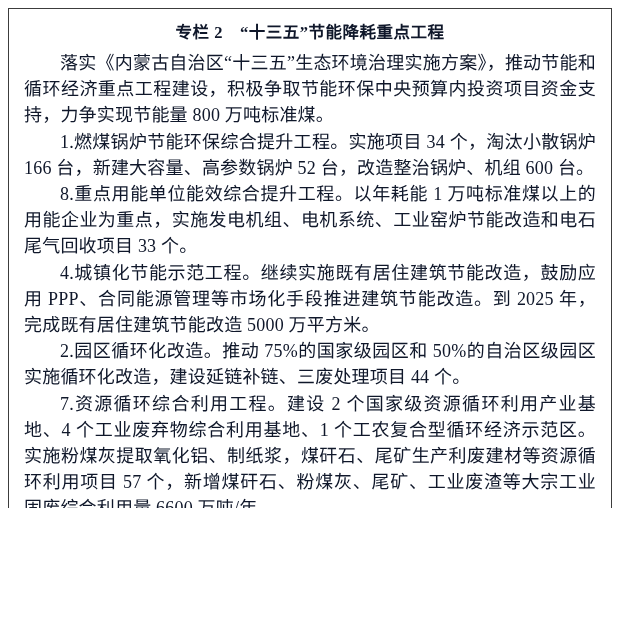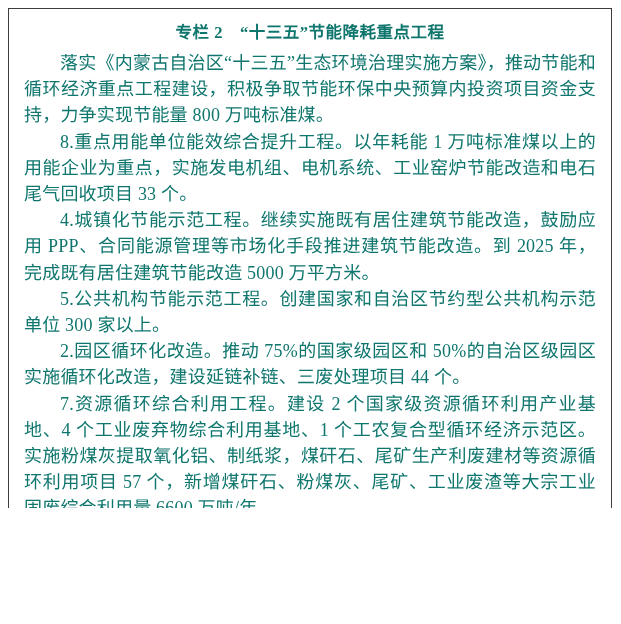--- a/index.html
+++ b/index.html
@@ -7,21 +7,21 @@
     padding: 0;
     background: #ffffff;
   }
   .page {
     position: relative;
     width: 621px;
     height: 508px;
     background: #ffffff;
     overflow: hidden;
     font-family: "Liberation Serif", "DejaVu Serif", serif;
-    color: #0f766e;
+    color: #0f172a;
   }
   .panel {
     position: absolute;
     left: 8px;
     top: 8px;
     width: 604px;
     height: 608px;
     box-sizing: border-box;
     border: 1.5px solid #3c3c3c;
     background: #ffffff;
@@ -45,19 +45,19 @@
     letter-spacing: 0.2px;
   }
 </style>
 </head>
 <body>
 
 <div class="page">
   <div class="panel">
     <div class="panel-title">专栏 2　“十三五”节能降耗重点工程</div>
     <p class="para">落实《内蒙古自治区“十三五”生态环境治理实施方案》，推动节能和循环经济重点工程建设，积极争取节能环保中央预算内投资项目资金支持，力争实现节能量 800 万吨标准煤。</p>
+    <p class="para">1.燃煤锅炉节能环保综合提升工程。实施项目 34 个，淘汰小散锅炉 166 台，新建大容量、高参数锅炉 52 台，改造整治锅炉、机组 600 台。</p>
     <p class="para">8.重点用能单位能效综合提升工程。以年耗能 1 万吨标准煤以上的用能企业为重点，实施发电机组、电机系统、工业窑炉节能改造和电石尾气回收项目 33 个。</p>
     <p class="para">4.城镇化节能示范工程。继续实施既有居住建筑节能改造，鼓励应用 PPP、合同能源管理等市场化手段推进建筑节能改造。到 2025 年，完成既有居住建筑节能改造 5000 万平方米。</p>
-    <p class="para">5.公共机构节能示范工程。创建国家和自治区节约型公共机构示范单位 300 家以上。</p>
     <p class="para">2.园区循环化改造。推动 75%的国家级园区和 50%的自治区级园区实施循环化改造，建设延链补链、三废处理项目 44 个。</p>
     <p class="para">7.资源循环综合利用工程。建设 2 个国家级资源循环利用产业基地、4 个工业废弃物综合利用基地、1 个工农复合型循环经济示范区。实施粉煤灰提取氧化铝、制纸浆，煤矸石、尾矿生产利废建材等资源循环利用项目 57 个，新增煤矸石、粉煤灰、尾矿、工业废渣等大宗工业固废综合利用量 6600 万吨/年。</p>
   </div>
 </div>
 
 </body></html>

